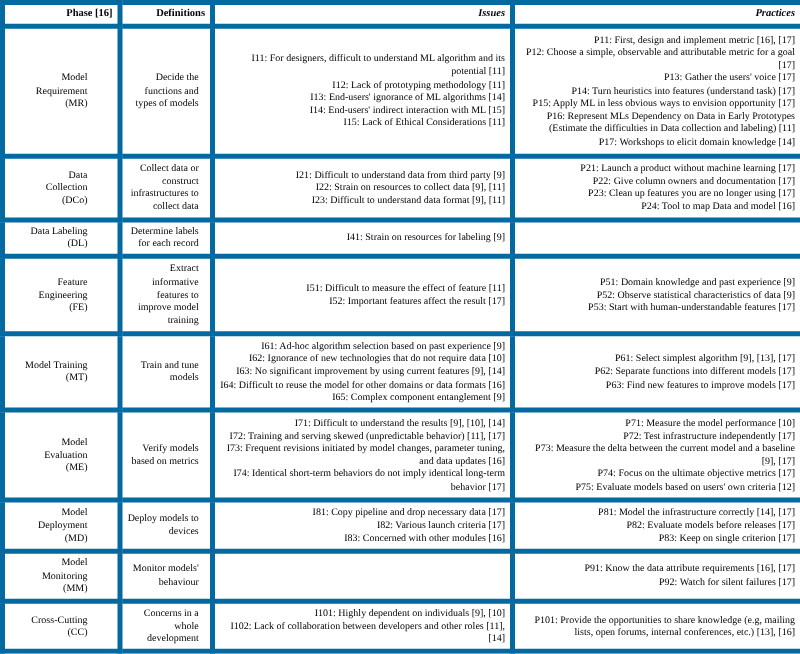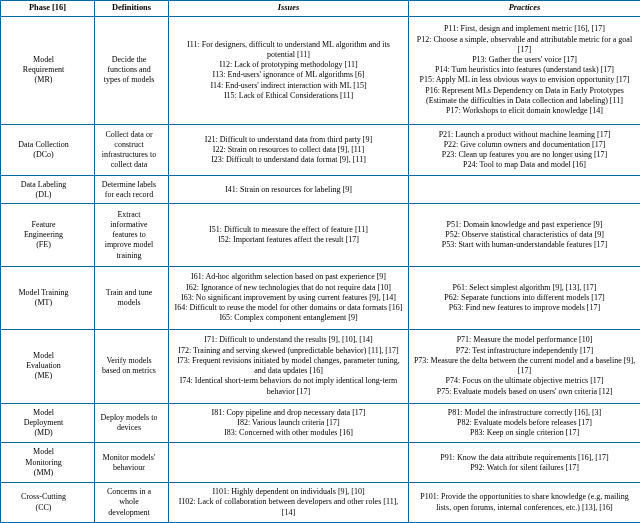--- a/index.html
+++ b/index.html
@@ -10,23 +10,23 @@
     height: 523px;
     border-collapse: collapse;
     table-layout: fixed;
     font-family: "Liberation Serif", "DejaVu Serif", serif;
     font-size: 8px;
     line-height: 1.28;
     color: #000;
     background: #fff;
   }
   .paper-table th, .paper-table td {
-    border: 1px solid #0369a1;
+    border: 4px solid #0369a1;
     vertical-align: middle;
-    text-align: center;
+    text-align: right;
     overflow: hidden;
   }
   .paper-table th {
     font-weight: bold;
     font-size: 8.4px;
     padding: 2px 4px;
     vertical-align: top;
   }
   .paper-table th.it { font-style: italic; }
   td.phase-cell   { padding: 2px 24px 2px 16px; }
@@ -52,21 +52,21 @@
       <th class="it">Practices</th>
     </tr>
   </thead>
   <tbody>
       <tr>
         <td class="phase-cell">Model Requirement (MR)</td>
         <td class="def-cell">Decide the functions and types of models</td>
         <td class="list-cell">
           <div class="item">I11: For designers, difficult to understand ML algorithm and its potential [11]</div>
           <div class="item">I12: Lack of prototyping methodology [11]</div>
-          <div class="item">I13: End-users' ignorance of ML algorithms [6]</div>
+          <div class="item">I13: End-users' ignorance of ML algorithms [14]</div>
           <div class="item">I14: End-users' indirect interaction with ML [15]</div>
           <div class="item">I15: Lack of Ethical Considerations [11]</div>
         </td>
         <td class="list-cell">
           <div class="item">P11: First, design and implement metric [16], [17]</div>
           <div class="item">P12: Choose a simple, observable and attributable metric for a goal [17]</div>
           <div class="item">P13: Gather the users' voice [17]</div>
           <div class="item">P14: Turn heuristics into features (understand task) [17]</div>
           <div class="item">P15: Apply ML in less obvious ways to envision opportunity [17]</div>
           <div class="item">P16: Represent MLs Dependency on Data in Early Prototypes (Estimate the difficulties in Data collection and labeling) [11]</div>
@@ -144,21 +144,21 @@
       </tr>
       <tr>
         <td class="phase-cell">Model Deployment (MD)</td>
         <td class="def-cell">Deploy models to devices</td>
         <td class="list-cell">
           <div class="item">I81: Copy pipeline and drop necessary data [17]</div>
           <div class="item">I82: Various launch criteria [17]</div>
           <div class="item">I83: Concerned with other modules [16]</div>
         </td>
         <td class="list-cell">
-          <div class="item">P81: Model the infrastructure correctly [16], [3]</div>
+          <div class="item">P81: Model the infrastructure correctly [14], [17]</div>
           <div class="item">P82: Evaluate models before releases [17]</div>
           <div class="item">P83: Keep on single criterion [17]</div>
         </td>
       </tr>
       <tr>
         <td class="phase-cell">Model Monitoring (MM)</td>
         <td class="def-cell">Monitor models' behaviour</td>
         <td class="list-cell"></td>
         <td class="list-cell">
           <div class="item">P91: Know the data attribute requirements [16], [17]</div>

